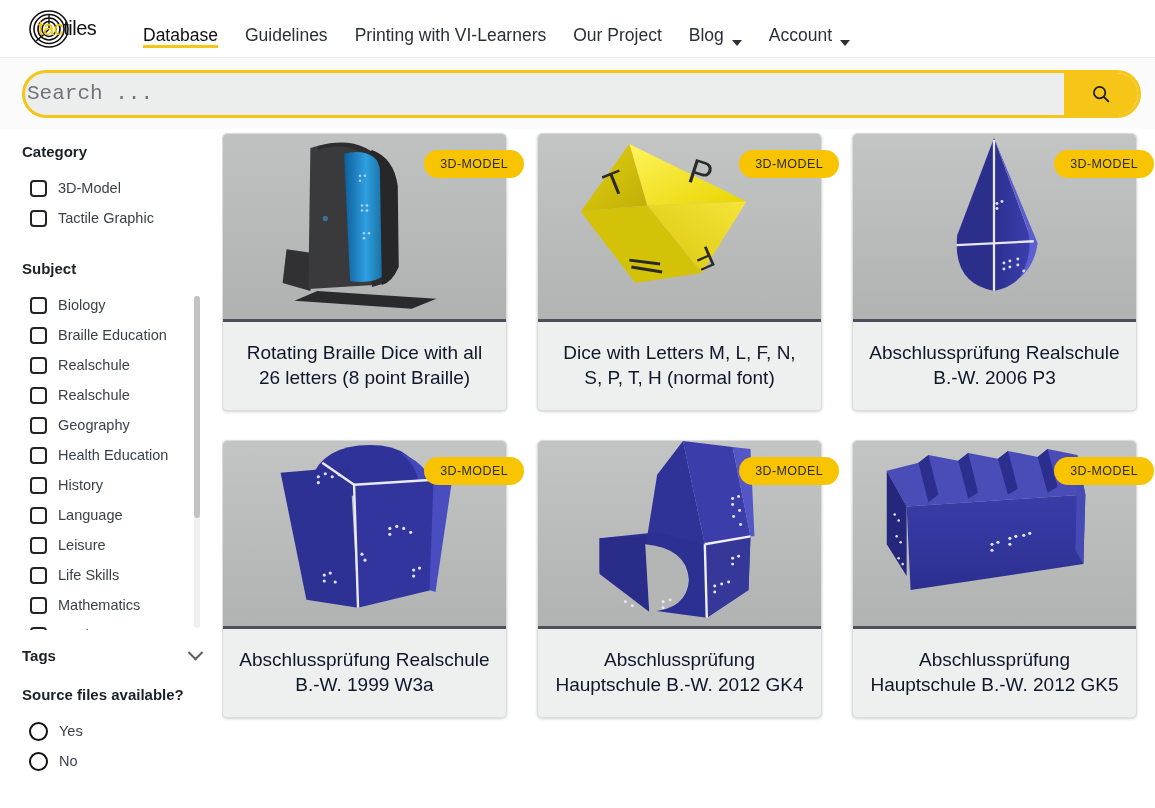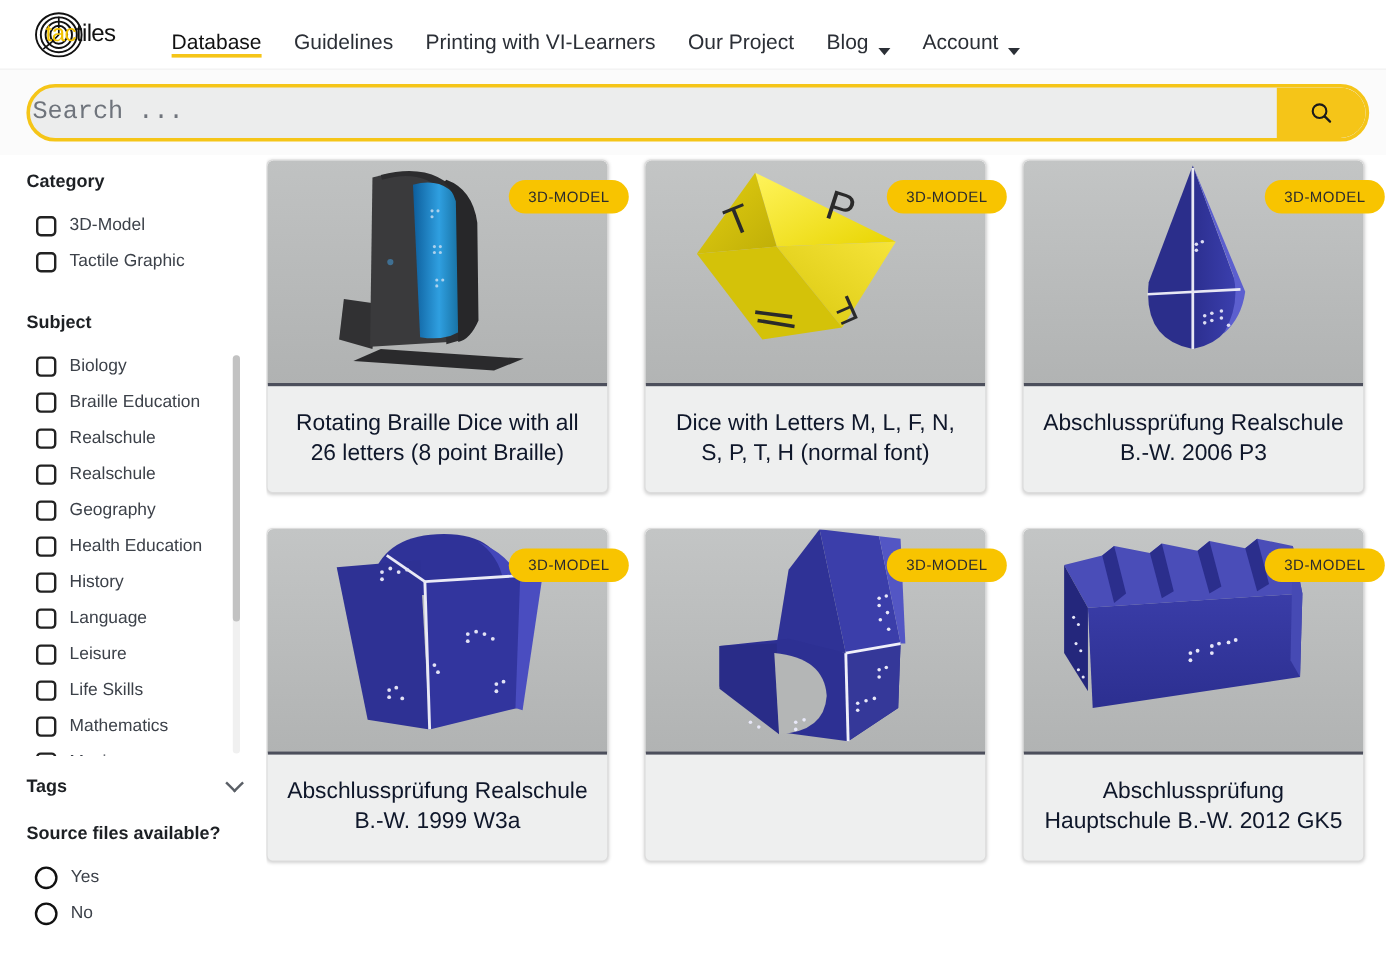--- a/index.html
+++ b/index.html
@@ -589,20 +589,21 @@
               <circle cx="192" cy="142" r="1.5"></circle>
               <circle cx="126" cy="162" r="1.5"></circle>
                 <circle cx="133" cy="160" r="1.5"></circle>
                 <circle cx="126" cy="168" r="1.5"></circle>
               <circle cx="88" cy="162" r="1.5"></circle>
                 <circle cx="95" cy="166" r="1.5"></circle>
             </g>
           </svg>
         </div>
         <div class="badge">3D-MODEL</div>
+        <div class="card-title">Abschlussprüfung Hauptschule B.-W. 2012 GK4</div>
       </div>
 
       <div class="card">
         <div class="card-img">
           <svg class="thumb" viewBox="0 0 285 188" preserveAspectRatio="xMidYMid slice">
             <defs>
               <linearGradient id="bg6" x1="0" y1="0" x2="0" y2="1">
                 <stop offset="0" stop-color="#c3c5c5"></stop>
                   <stop offset="1" stop-color="#b1b3b3"></stop>
               </linearGradient>

